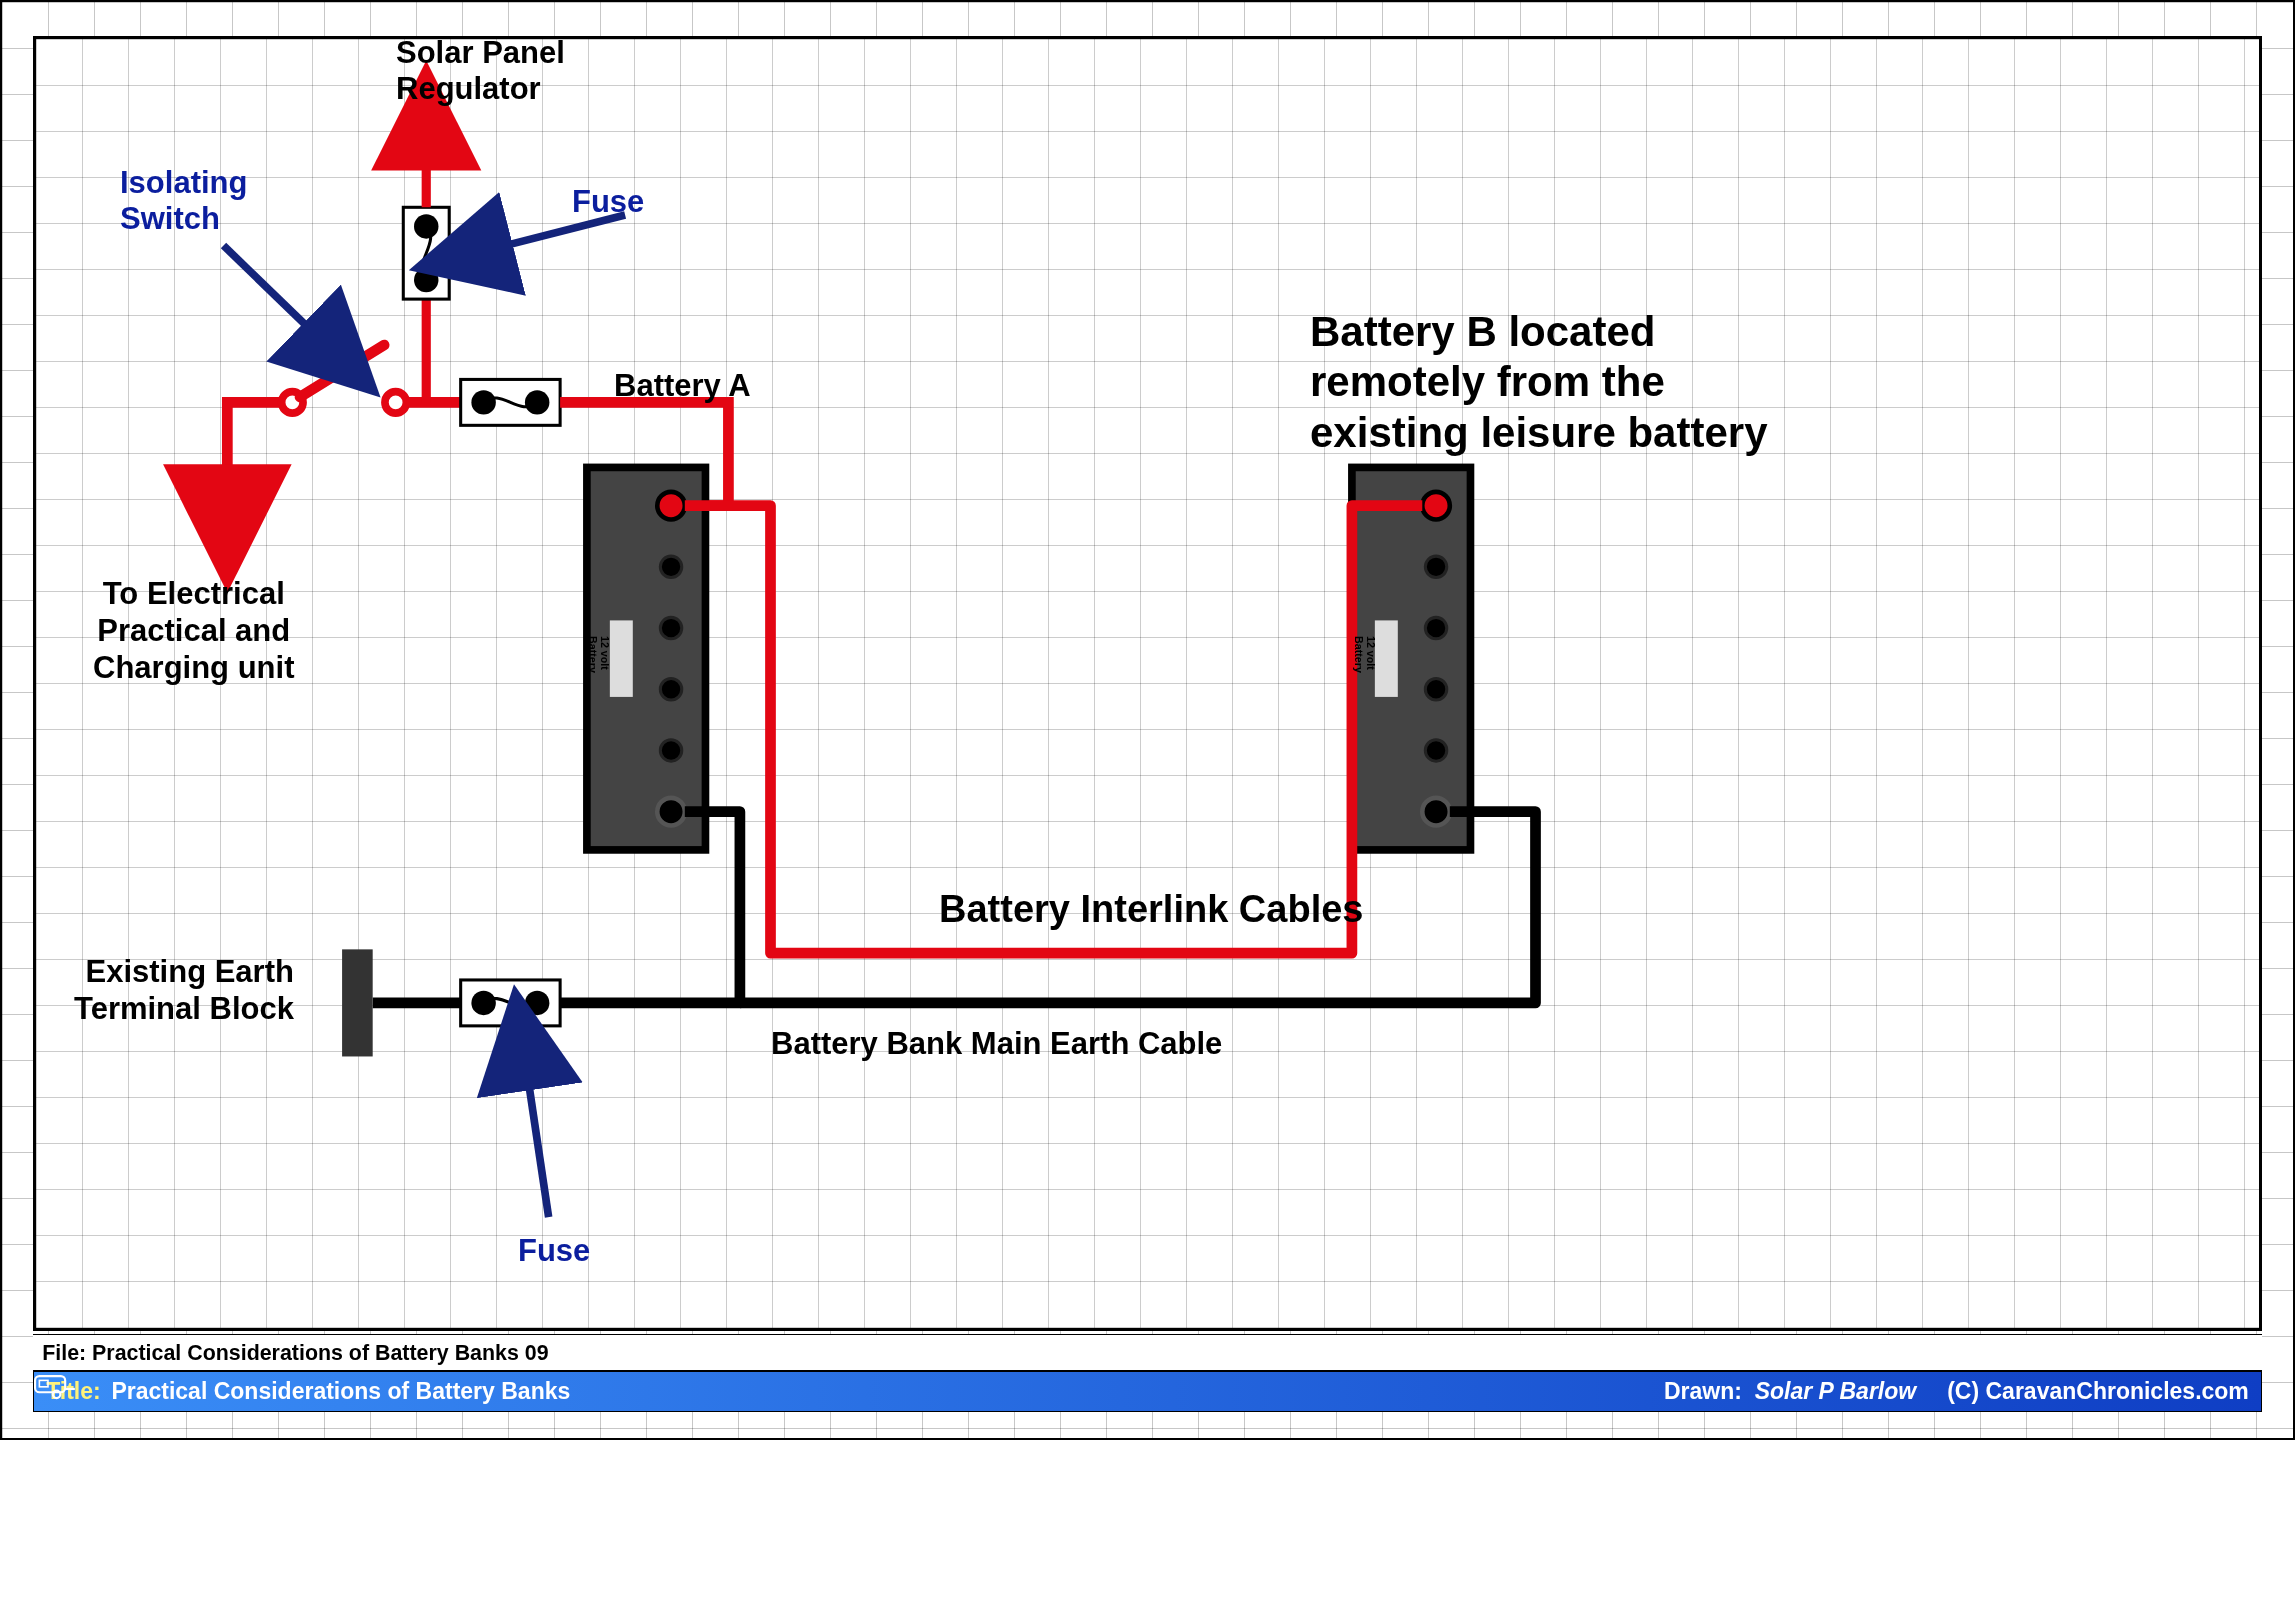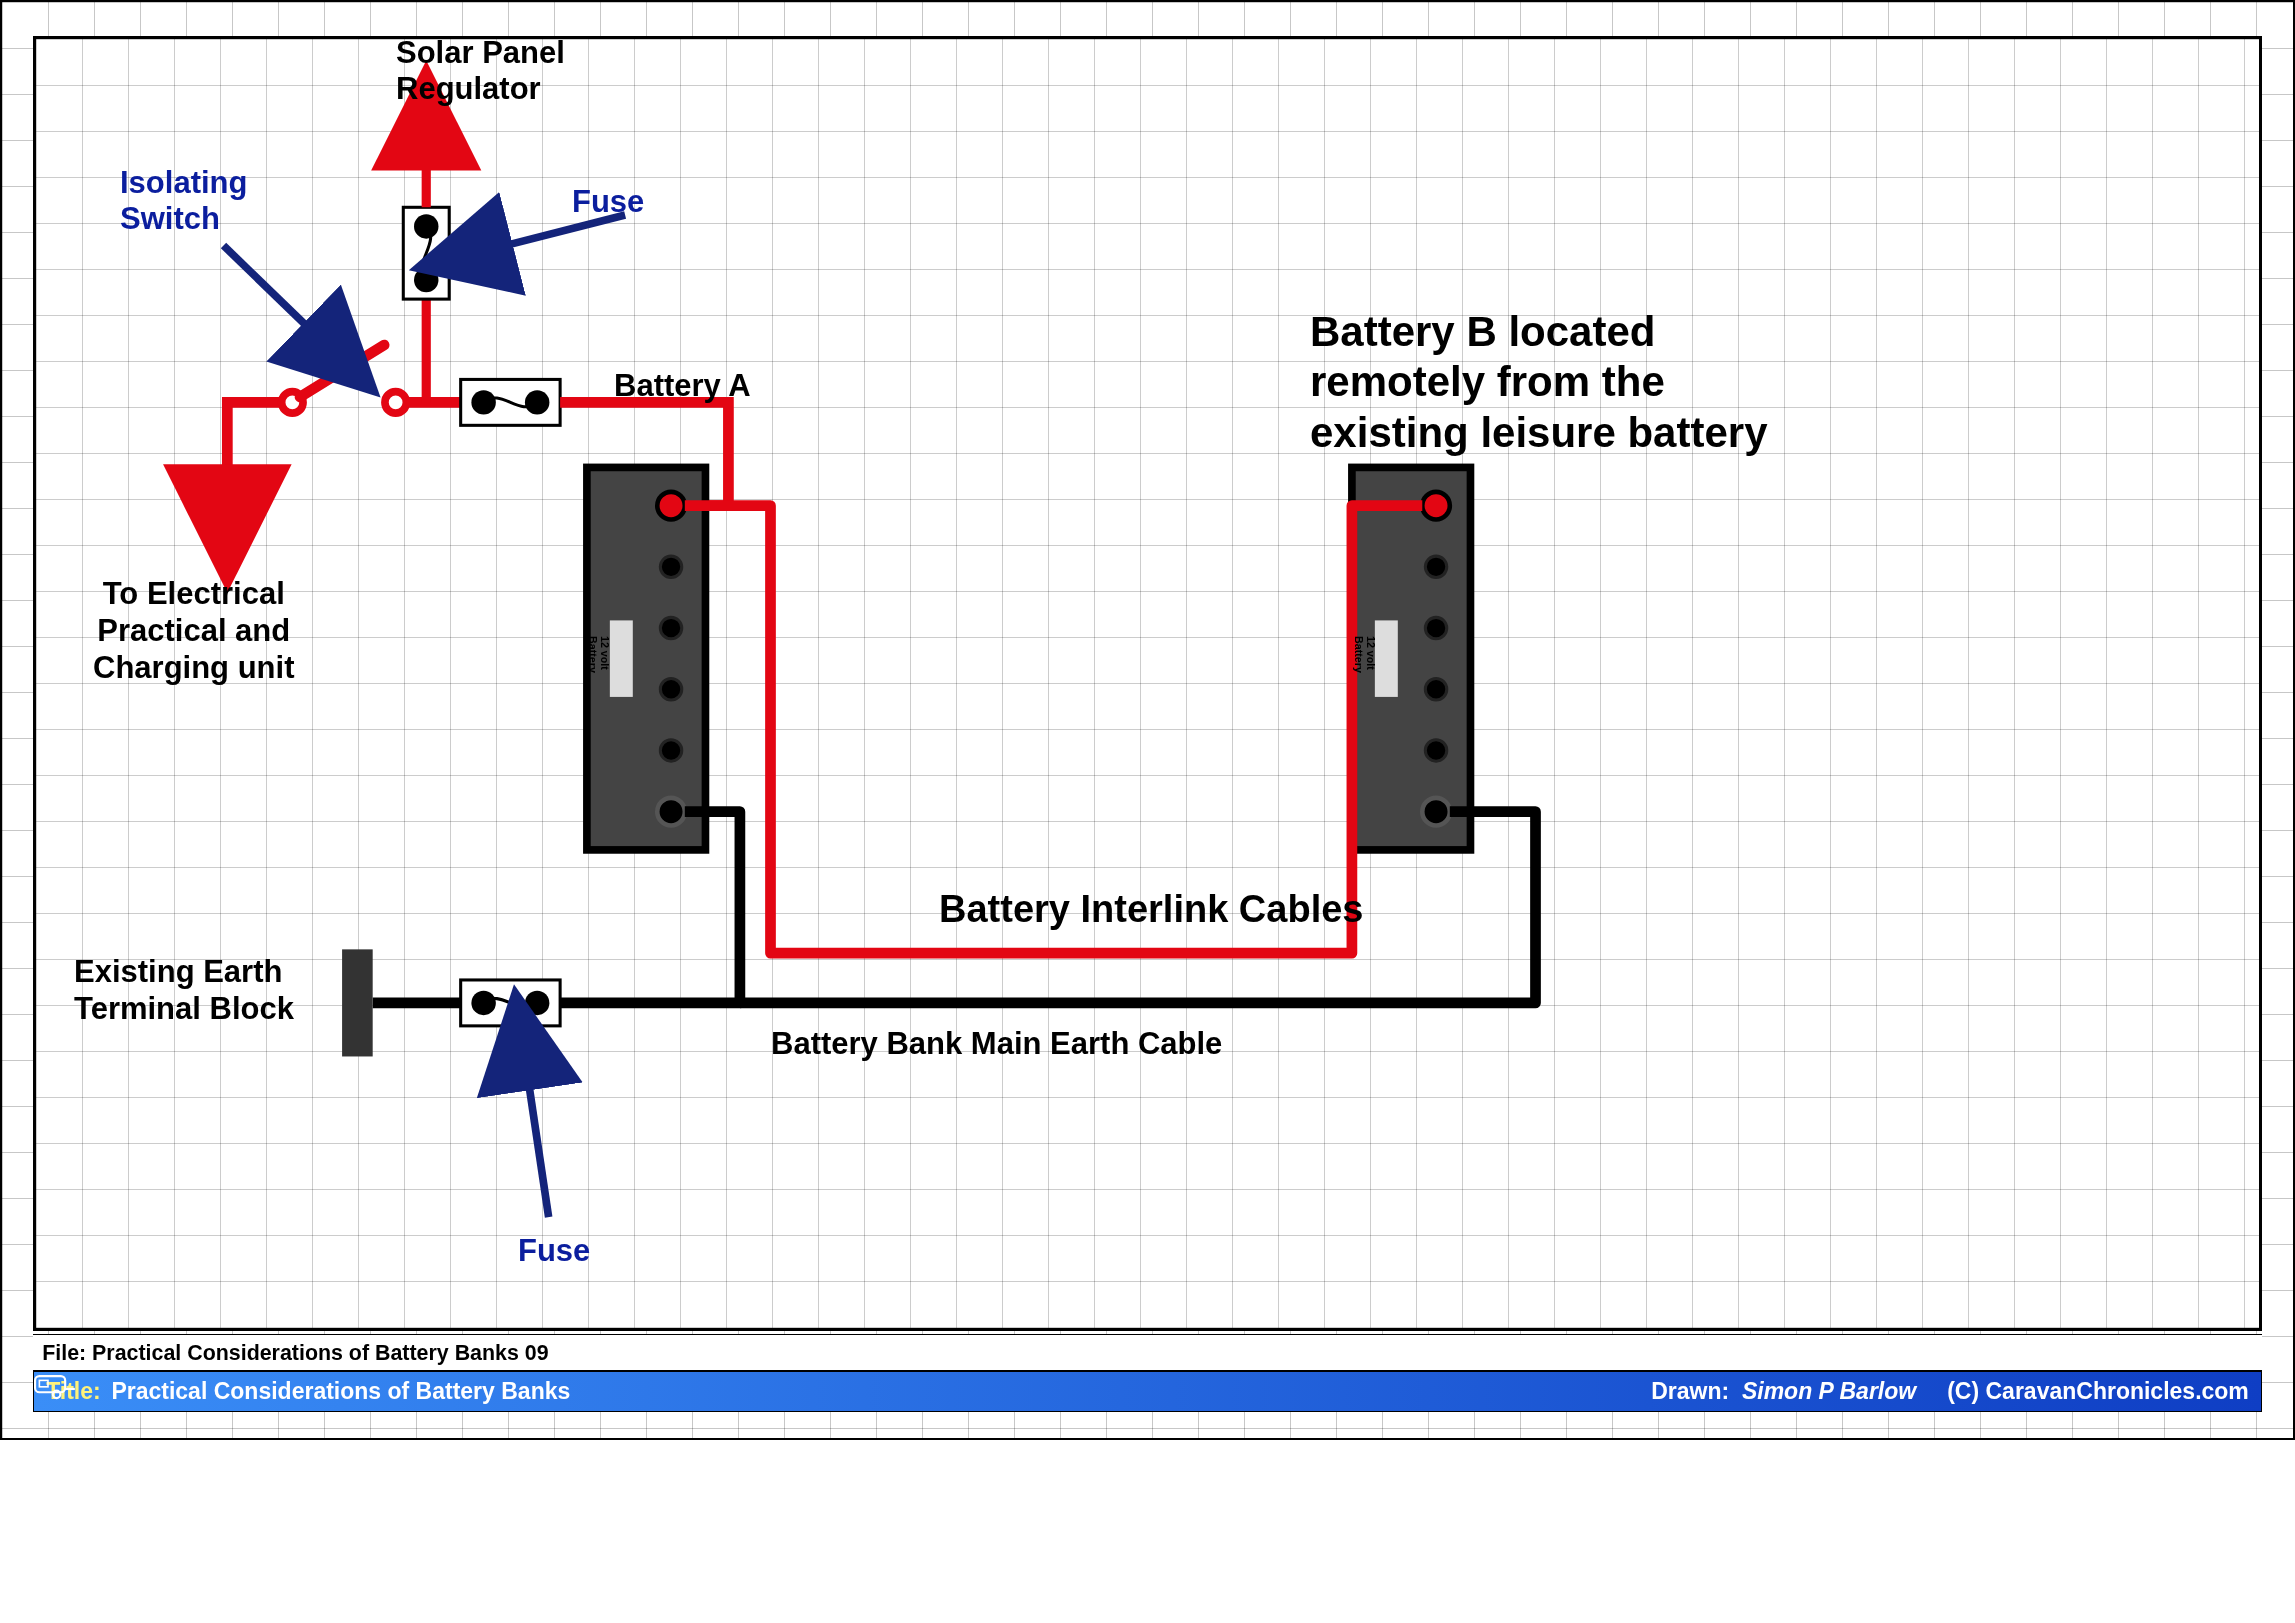--- a/index.html
+++ b/index.html
@@ -151,21 +151,21 @@
     <div class="lbl" style="left:578px; top:329px; font-size:31px;">Battery A</div>
 
     <div class="lbl" style="left:1274px; top:268px; font-size:42px; line-height:1.2; white-space:pre;">Battery B located
 remotely from the
 existing leisure battery</div>
 
     <div class="lbl" style="left:57px; top:536px; font-size:31px; text-align:center; line-height:1.2; white-space:pre;">To Electrical
 Practical and
 Charging unit</div>
 
-    <div class="lbl" style="left:38px; top:914px; font-size:31px; line-height:1.2; white-space:pre; text-align:left;">Existing Earth
+    <div class="lbl" style="left:38px; top:914px; font-size:31px; line-height:1.2; white-space:pre; text-align:right;">Existing Earth
 Terminal Block</div>
 
     <div class="lbl" style="left:903px; top:849px; font-size:38px;">Battery Interlink Cables</div>
 
     <div class="lbl" style="left:735px; top:987px; font-size:31px;">Battery Bank Main Earth Cable</div>
 
     <div class="lbl-blue" style="left:482px; top:1194px; font-size:31px;">Fuse</div>
 
     <div class="lbl" style="left:575px; top:597px; font-size:10.7px; font-weight:bold; color:#000; transform-origin:left top; transform:rotate(90deg); white-space:pre;">12 volt
 Battery</div>
@@ -176,21 +176,21 @@
 
   <div class="file-line">
     <span>File: Practical Considerations of Battery Banks 09</span>
   </div>
 
   <div class="titlebar">
     <span class="tlabel">Title:</span>
     <span class="tval">Practical Considerations of Battery Banks</span>
     <span class="drawn">
       <span>Drawn:</span>
-      &nbsp;<em>Simon P Barlow</em>
+      &nbsp;<em>Solar P Barlow</em>
     </span>
     <span class="site">
       <svg class="caravan-icon" viewBox="0 0 80 48">
         <rect x="2" y="6" width="56" height="30" rx="8" fill="none" stroke="#fff" stroke-width="4"></rect>
         <rect x="10" y="14" width="16" height="12" fill="none" stroke="#fff" stroke-width="3"></rect>
         <circle cx="42" cy="40" r="7" fill="none" stroke="#fff" stroke-width="4"></circle>
         <line x1="58" y1="30" x2="76" y2="30" stroke="#fff" stroke-width="4"></line>
       </svg>
       <span>(C) CaravanChronicles.com</span>
     </span>

